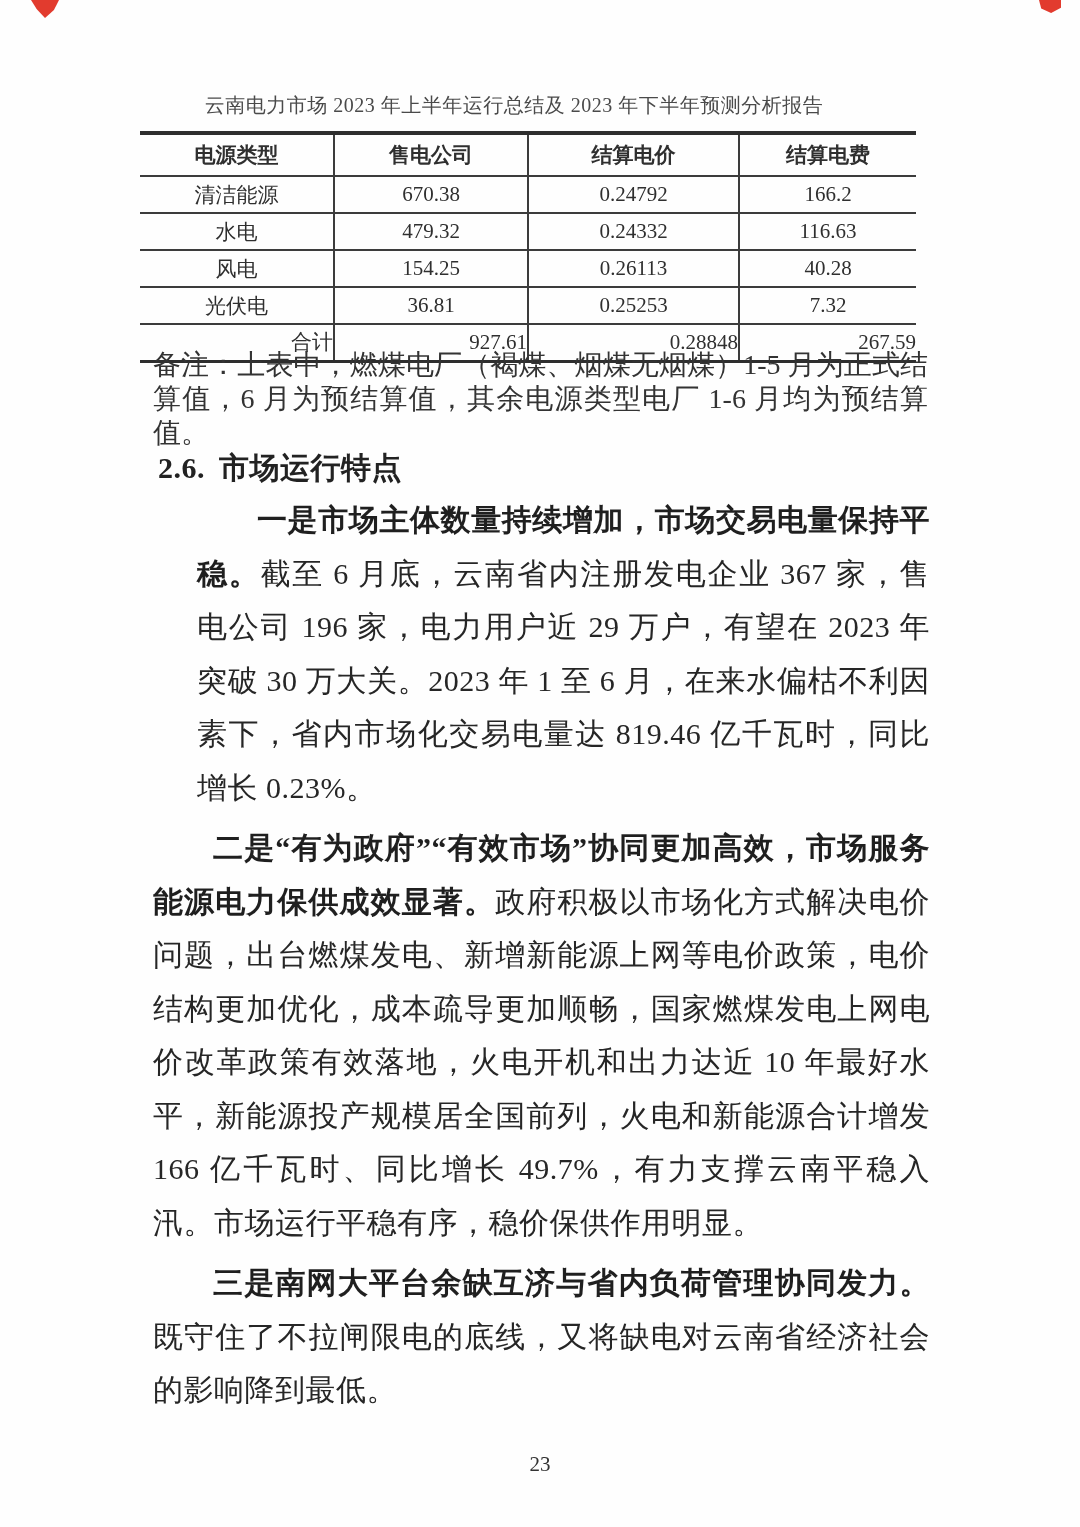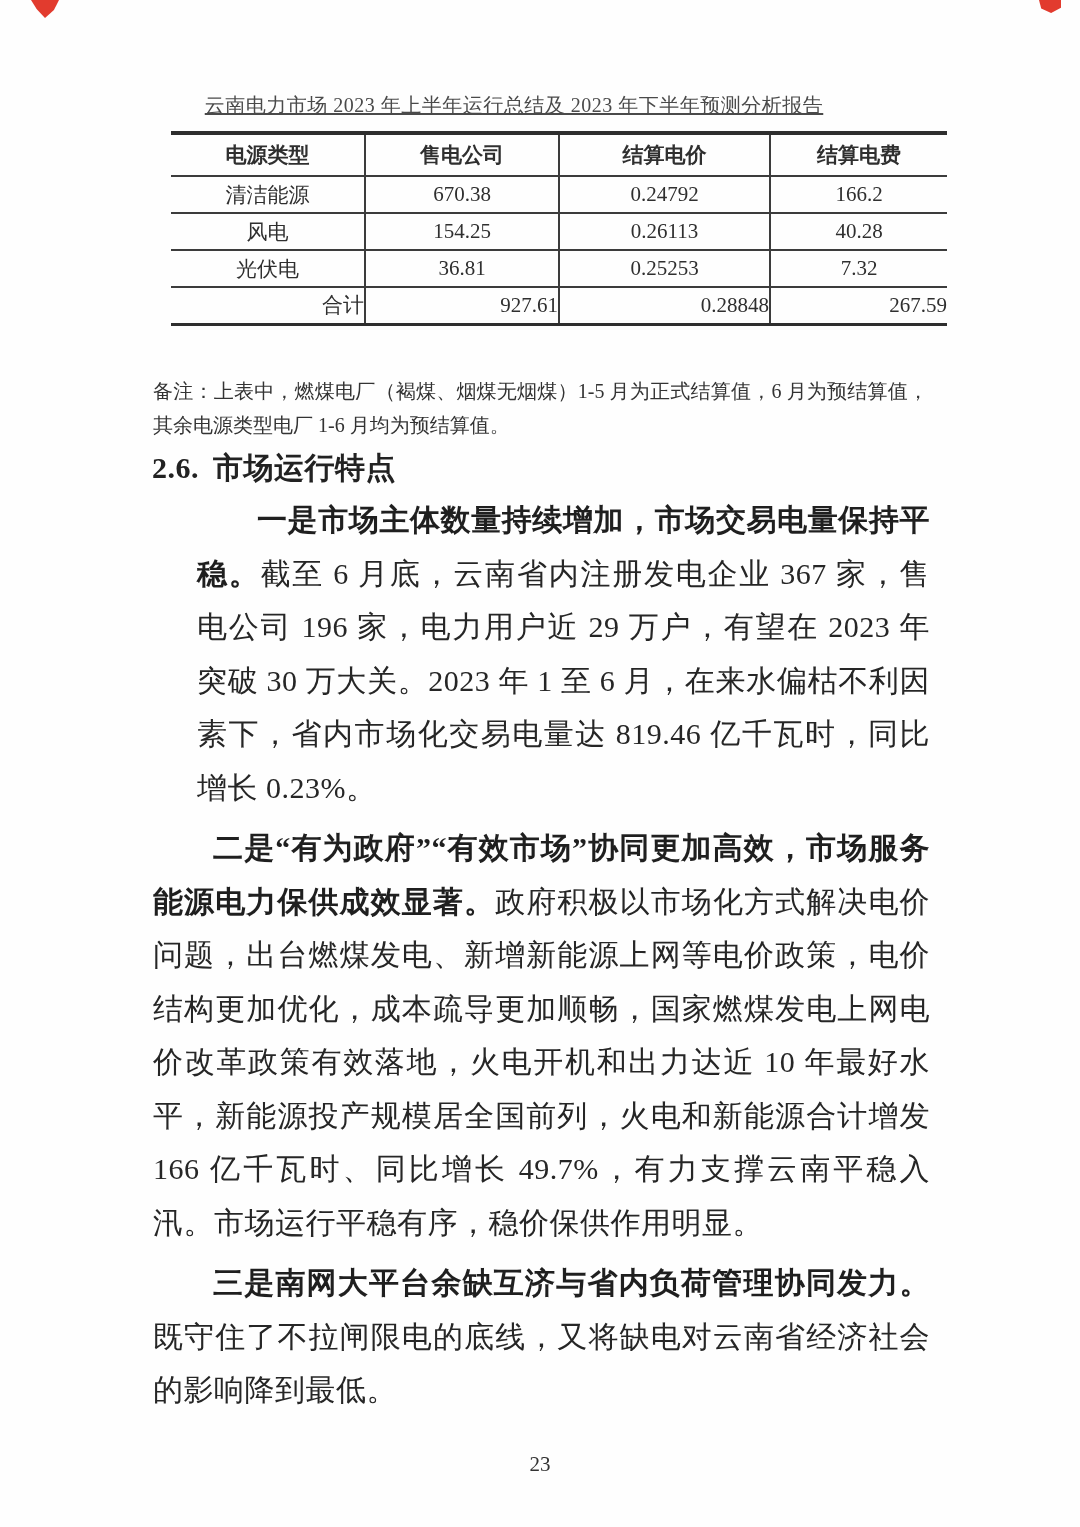--- a/index.html
+++ b/index.html
@@ -14,47 +14,47 @@
     left:31px; top:0; width:28px; height:18px;
     clip-path:polygon(0 0,100% 0,82% 55%,50% 100%,20% 50%);
   }
   .corner-mark.right {
     left:1039px; top:0; width:22px; height:13px;
     clip-path:polygon(0 0,100% 0,100% 60%,55% 100%,10% 65%);
   }
   .doc-header {
     position:absolute; left:0; top:92px; width:1028px;
     text-align:center; font-size:20px; color:#4a4a4a;
-    letter-spacing:0.5px; white-space:nowrap;text-decoration:underline;
+    letter-spacing:0.5px; white-space:nowrap;
   }
   .data-table {
-    position:absolute; left:171px; top:131px; width:776px;
+    position:absolute; left:140px; top:131px; width:776px;
     border-collapse:collapse; table-layout:fixed;
     border-top:4px solid #2e2e2e; border-bottom:3px solid #2e2e2e;
     font-size:21px; color:#2f2f2f;
   }
   .data-table th, .data-table td {
     text-align:center; vertical-align:middle;
     border-bottom:2px solid #3c3c3c;
     padding:0;
   }
   .data-table th:not(:last-child), .data-table td:not(:last-child) {
     border-right:2px solid #3c3c3c;
   }
   .data-table thead tr { height:43px; }
   .data-table tbody tr { height:37px; }
   .data-table tbody tr:last-child td { border-bottom:none;text-align:right; }
   .data-table th { font-weight:600; font-size:21px; }
   .table-note {
-    position:absolute; left:153px; top:374px; width:775px;
-    font-size:20px; line-height:34px; color:#333333;
+    position:absolute; left:153px; top:348px; width:775px;
+    font-size:28px; line-height:34px; color:#333333;
     text-align:justify; text-justify:inter-character;
   }
   .section-heading {
-    position:absolute; left:152px; top:448px;
+    position:absolute; left:158px; top:448px;
     font-size:30px; font-weight:bold; color:#222222;
     letter-spacing:0.5px;
   }
   .section-heading .heading-text { margin-left:14px; }
   .body-text {
     position:absolute; left:153px; top:493px; width:777px;
     font-size:30px; line-height:53.5px; color:#262626;
     text-align:justify; text-justify:inter-character;
     letter-spacing:0.5px;
   }
@@ -92,20 +92,26 @@
       </tr>
     </thead>
     <tbody>
       <tr>
         <td>清洁能源</td>
         <td>670.38</td>
         <td>0.24792</td>
         <td>166.2</td>
       </tr>
       <tr>
+        <td>水电</td>
+        <td>479.32</td>
+        <td>0.24332</td>
+        <td>116.63</td>
+      </tr>
+      <tr>
         <td>风电</td>
         <td>154.25</td>
         <td>0.26113</td>
         <td>40.28</td>
       </tr>
       <tr>
         <td>光伏电</td>
         <td>36.81</td>
         <td>0.25253</td>
         <td>7.32</td>

